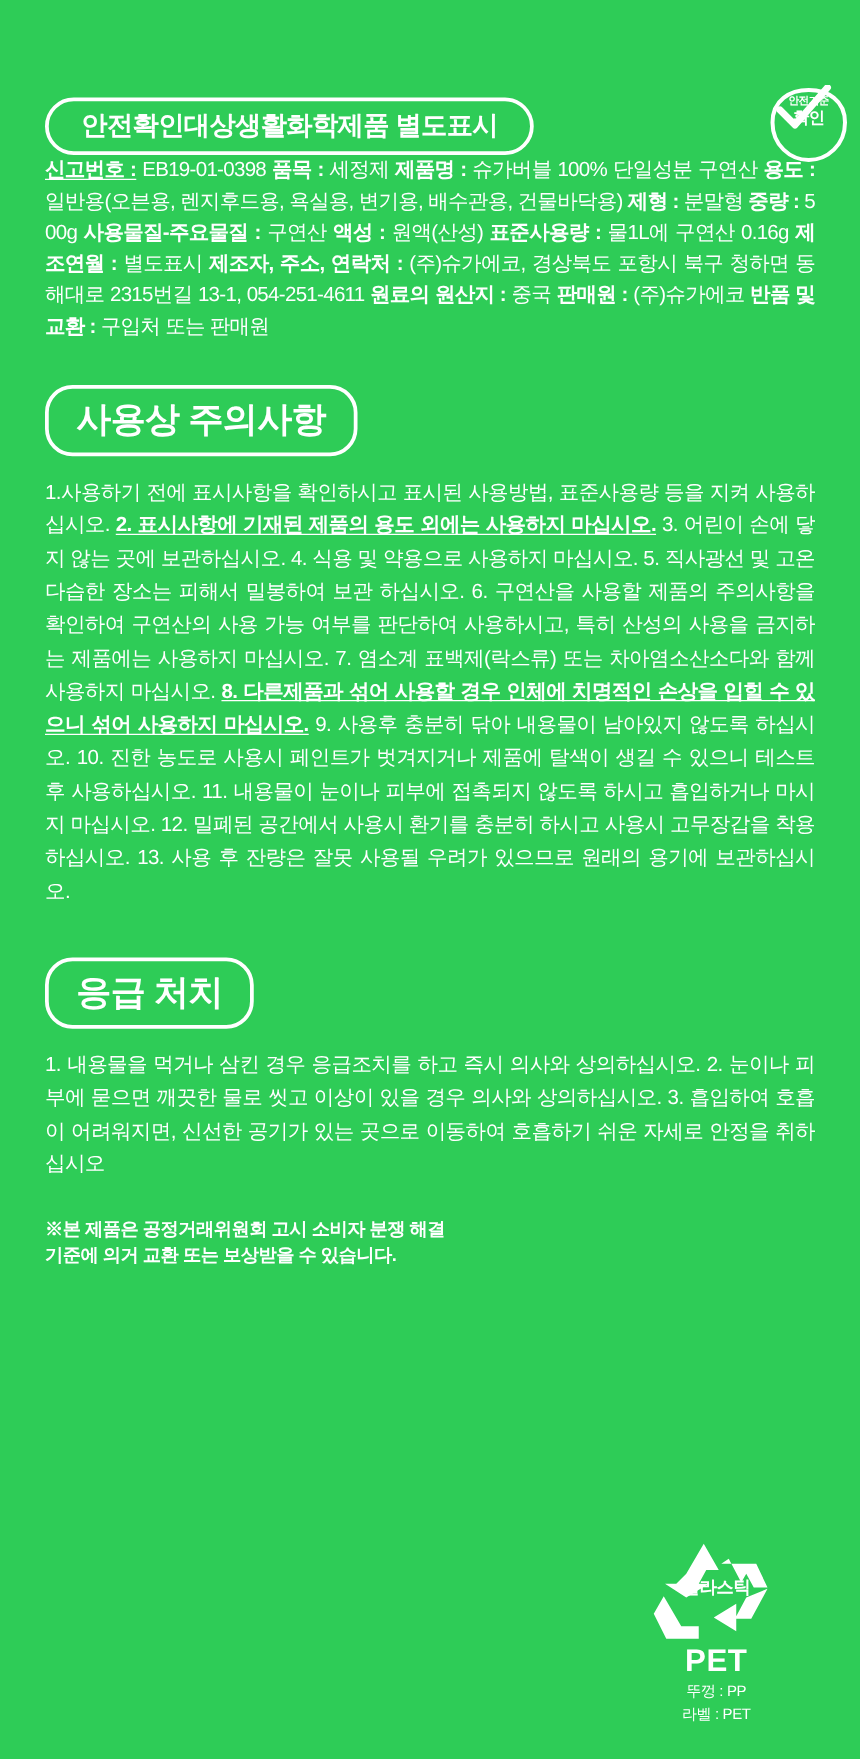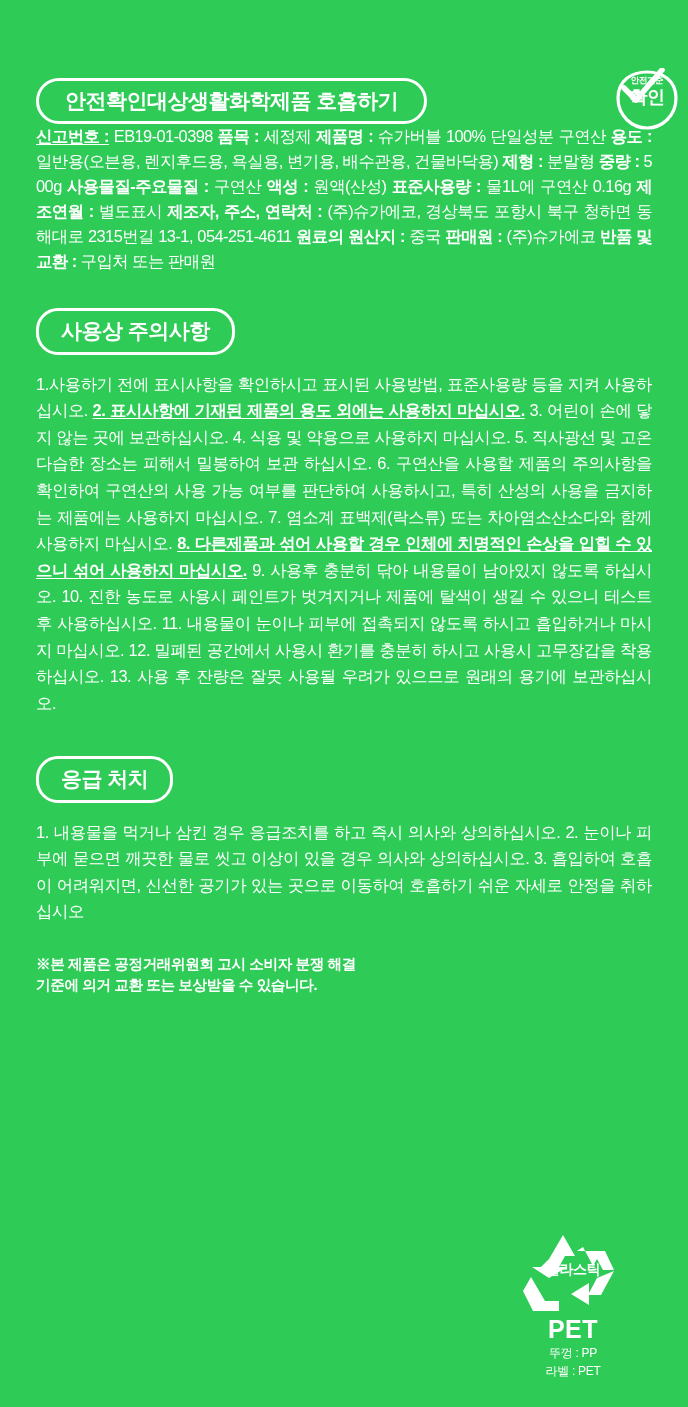--- a/index.html
+++ b/index.html
@@ -53,21 +53,21 @@
     position: absolute;
     width: 100%;
     text-align: center;
     top: 8px;
     font-size: 8.5px;
     font-weight: bold;
     line-height: 1.15;
     letter-spacing: -0.4px;
   }
   .safety-mark .km-text .big {
-    font-size: 18px;
+    font-size: 13px;
     display: block;
     margin-top: 1px;
   }
 
   
   .info-block {
     font-size: 16.4px;
     line-height: 1.52;
     letter-spacing: -0.55px;
     text-align: justify;
@@ -75,21 +75,21 @@
   }
   .info-block b { font-weight: bold; }
   .u { text-decoration: underline; text-underline-offset: 2px; }
 
   
   .section-pill {
     display: inline-block;
     border: 3px solid #ffffff;
     border-radius: 22px;
     padding: 6px 22px 7px 22px;
-    font-size: 21px;
+    font-size: 28px;
     font-weight: bold;
     letter-spacing: -0.5px;
   }
   .sec-caution { margin-top: 34px; }
   .sec-first-aid { margin-top: 40px; }
 
   .body-text {
     margin-top: 16px;
     font-size: 16.4px;
     line-height: 1.62;
@@ -150,21 +150,21 @@
     letter-spacing: -0.3px;
     margin-top: 2px;
   }
 </style>
 </head>
 <body>
 
 <div class="page">
 
   <div class="header-row">
-    <div class="title-pill">안전확인대상생활화학제품 호흡하기</div>
+    <div class="title-pill">안전확인대상생활화학제품 별도표시</div>
   </div>
 
   <div class="safety-mark">
     <svg width="74" height="66" viewBox="0 0 74 66">
       <path d="M8 30 C8 12, 22 4, 37 4 C52 4, 66 12, 66 30 C66 48, 52 60, 37 60 C22 60, 8 48, 8 30 Z" fill="none" stroke="#ffffff" stroke-width="3.2"></path>
       <path d="M14 20 L26 32 L52 2" fill="none" stroke="#ffffff" stroke-width="5.5" stroke-linecap="round" stroke-linejoin="round"></path>
     </svg>
     <div class="km-text">
       <span>안전기준</span>
       <span class="big">확인</span>

